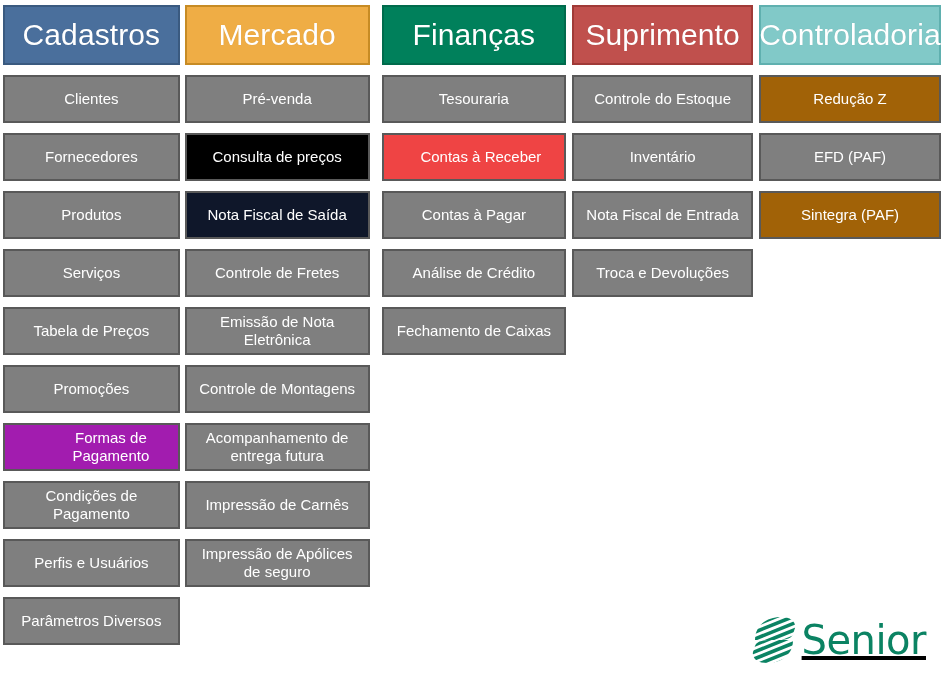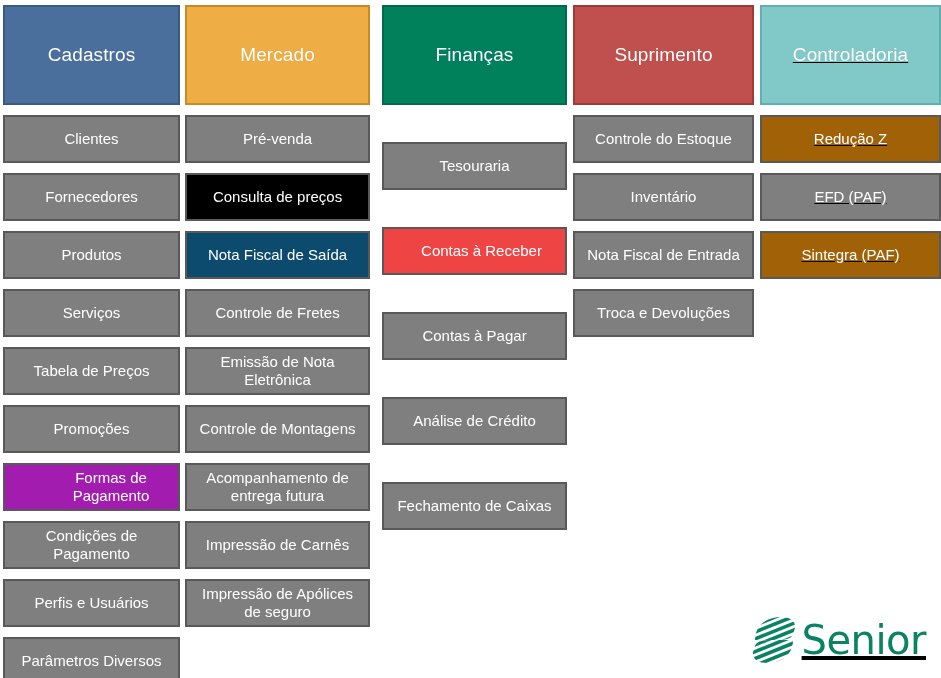--- a/index.html
+++ b/index.html
@@ -31,32 +31,32 @@
 
   .column {
     display: flex;
     flex-direction: column;
     box-sizing: border-box;
   }
 
   
   .col-0 { width: 178px; margin-left: 3px; }
   .col-1 { width: 186px; margin-left: 5px; }
-  .col-2 { width: 186px; margin-left: 12px; gap: 27px; }
+  .col-2 { width: 186px; margin-left: 12px; }
   .col-3 { width: 182px; margin-left: 6px; }
-  .col-4 { width: 182px; margin-left: 6px; text-decoration: underline; }
+  .col-4 { width: 182px; margin-left: 6px; }
 
   .header {
-    height: 100px;
+    height: 60px;
     box-sizing: border-box;
     display: flex;
     align-items: center;
     justify-content: center;
     color: #ffffff;
-    font-size: 19px;
+    font-size: 30px;
     line-height: 1.12;
     text-align: center;
     letter-spacing: 0.1px;
     border-style: solid;
     border-width: 2px;
     margin-bottom: 10px;
     padding: 0 0;
     text-shadow: 0 0 1px rgba(0,0,0,0.12);
   }
 
@@ -144,21 +144,21 @@
       </div>
     </div>
     <div class="column col-1">
       <div class="header" style="background: rgb(239, 173, 69); border-color: rgb(199, 139, 36);">Mercado</div>
       <div class="item" style="background: rgb(127, 127, 127); border-color: rgb(89, 89, 89);">
         <span>Pré-venda</span>
       </div>
       <div class="item" style="background: #000000; border-color: rgb(89, 89, 89);">
         <span>Consulta de preços</span>
       </div>
-      <div class="item" style="background: #0c4a6e; border-color: rgb(89, 89, 89);">
+      <div class="item" style="background: #0f172a; border-color: rgb(89, 89, 89);">
         <span>Nota Fiscal de Saída</span>
       </div>
       <div class="item" style="background: rgb(127, 127, 127); border-color: rgb(89, 89, 89);">
         <span>Controle de Fretes</span>
       </div>
       <div class="item" style="background: rgb(127, 127, 127); border-color: rgb(89, 89, 89);">
         <span>Emissão de Nota Eletrônica</span>
       </div>
       <div class="item" style="background: rgb(127, 127, 127); border-color: rgb(89, 89, 89);">
         <span>Controle de Montagens</span>

